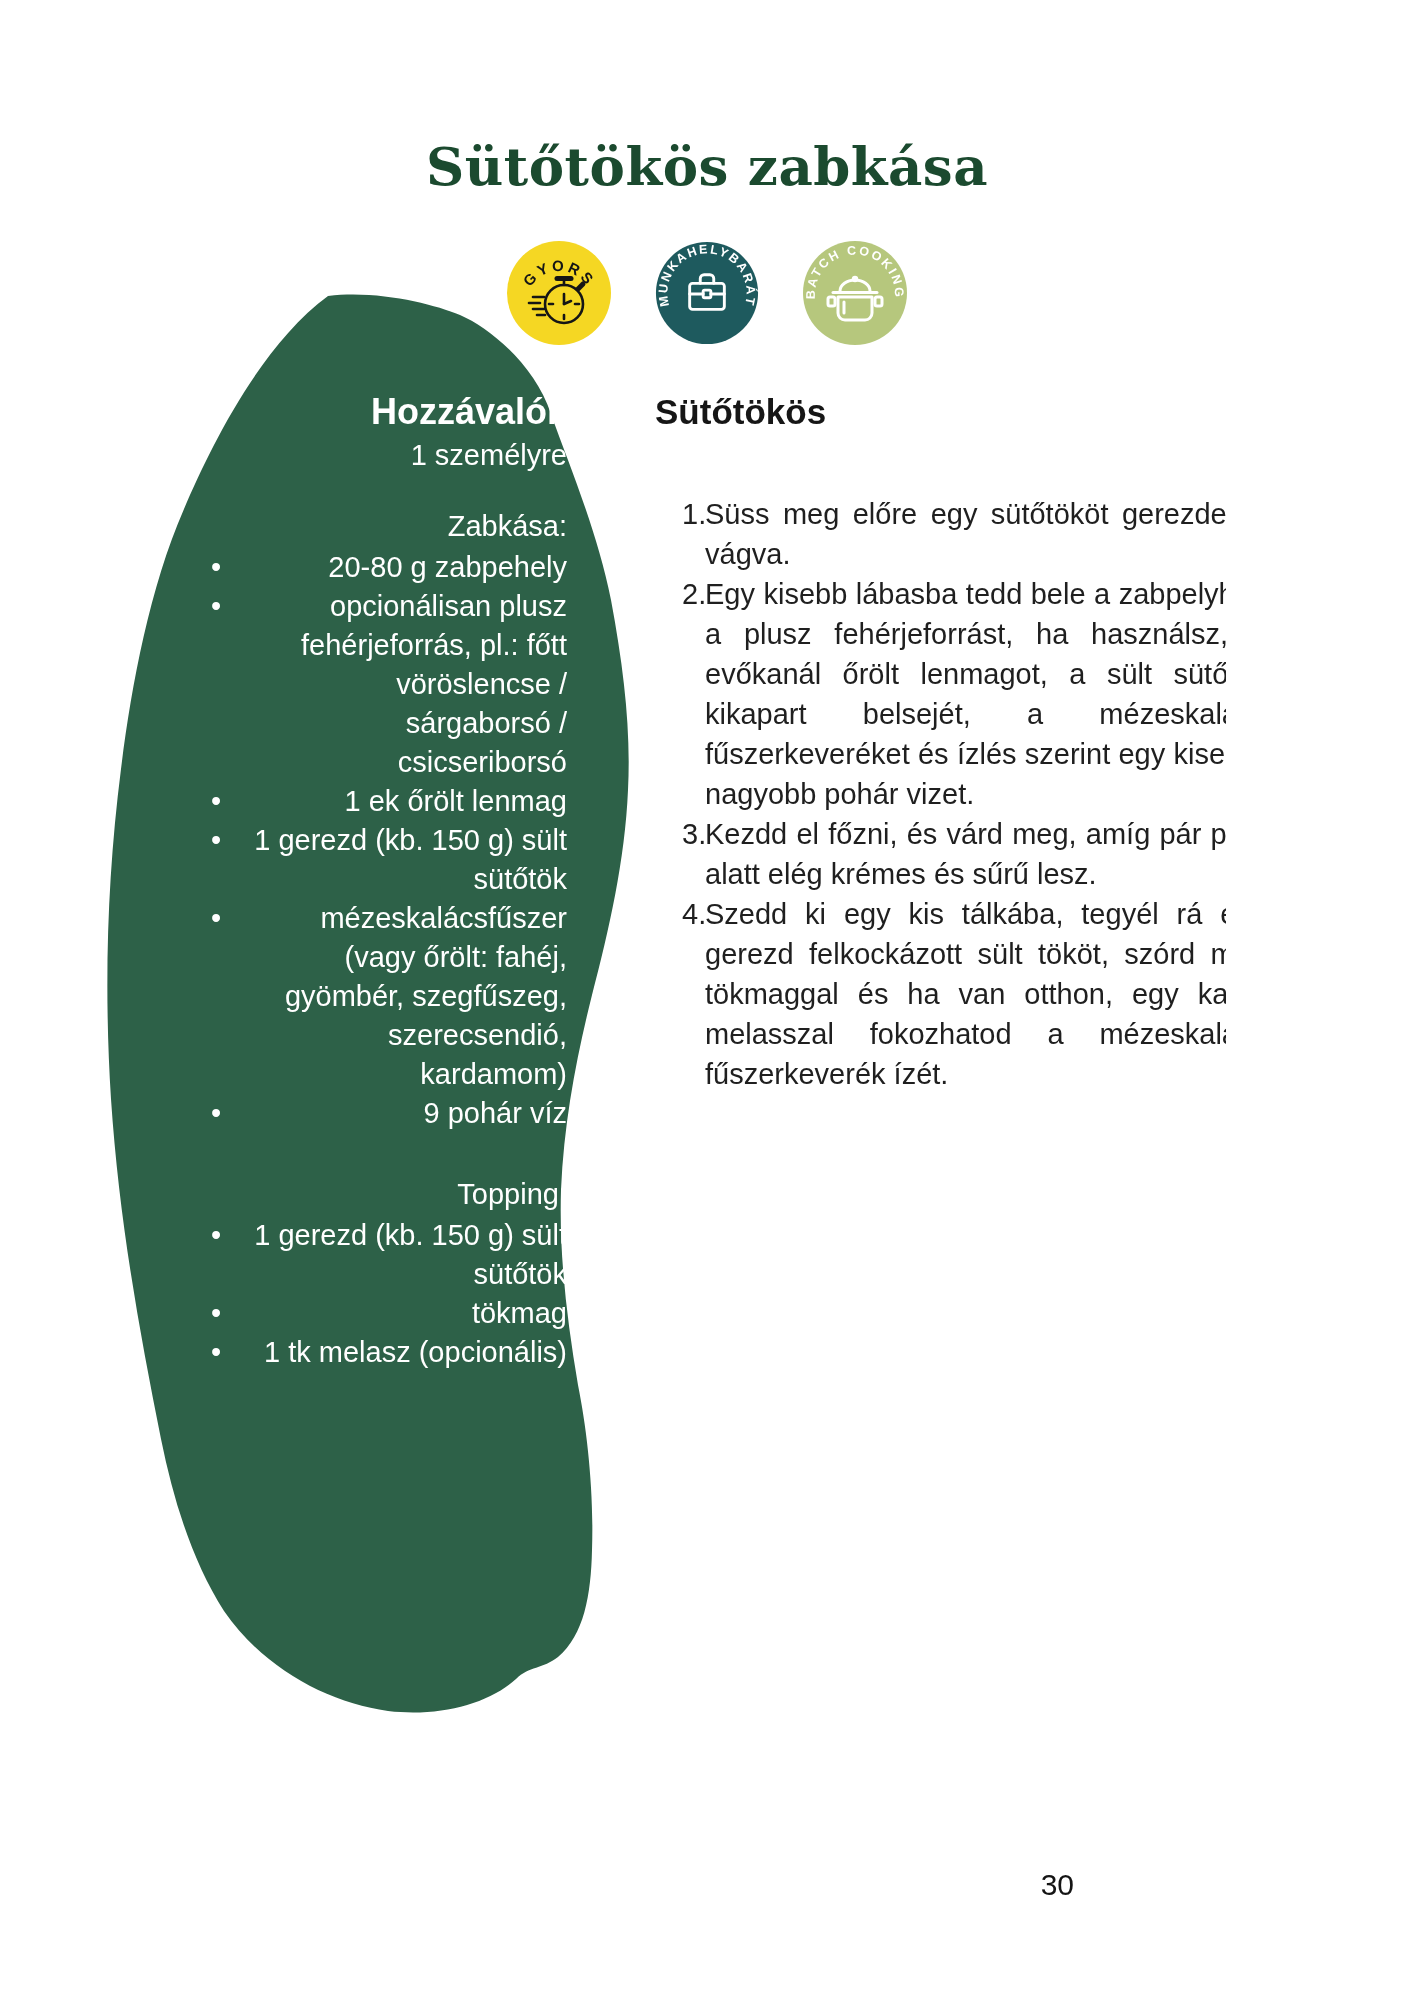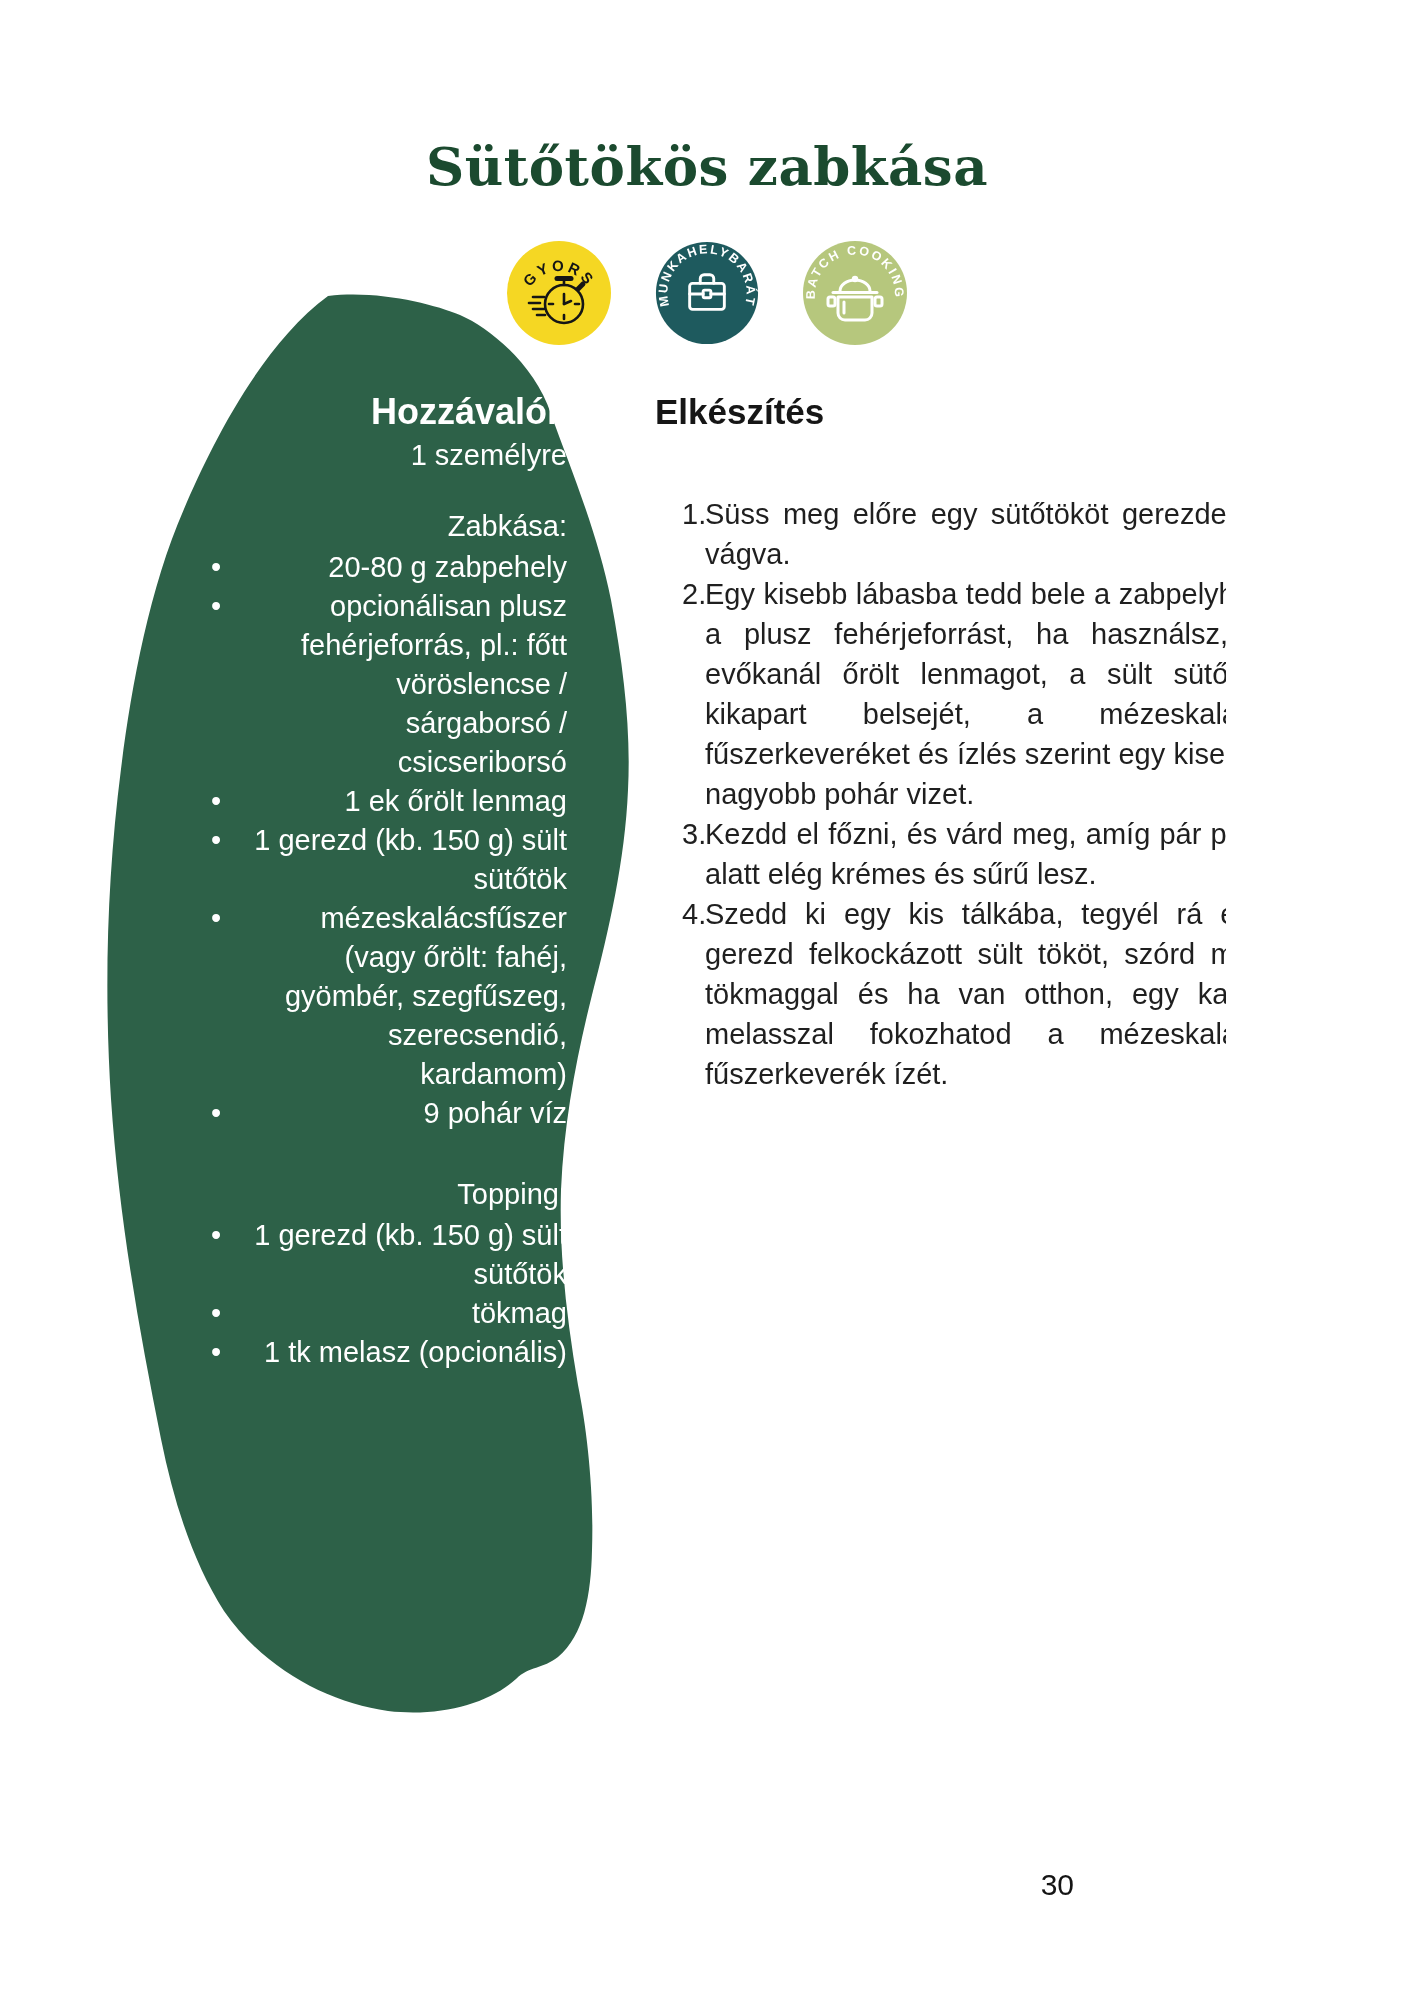--- a/index.html
+++ b/index.html
@@ -173,21 +173,21 @@
 
     <p class="section-label topping-label">Topping:</p>
     <ul>
       <li>1 gerezd (kb. 150 g) sült sütőtök</li>
       <li>tökmag</li>
       <li>1 tk melasz (opcionális)</li>
     </ul>
   </div>
 
   <div class="prep">
-    <p class="head">Elkészítés</p>
+    <p class="head">Sütőtökös</p>
     <ol>
       <li>
         <span class="num">1.</span>
         <span class="step-text">Süss meg előre egy sütőtököt gerezdekre vágva.</span>
       </li>
       <li>
         <span class="num">2.</span>
         <span class="step-text">Egy kisebb lábasba tedd bele a zabpelyhet, a plusz fehérjeforrást, ha használsz, 1 evőkanál őrölt lenmagot, a sült sütőtök kikapart belsejét, a mézeskalács fűszerkeveréket és ízlés szerint egy kisebb-nagyobb pohár vizet.</span>
       </li>
       <li>

